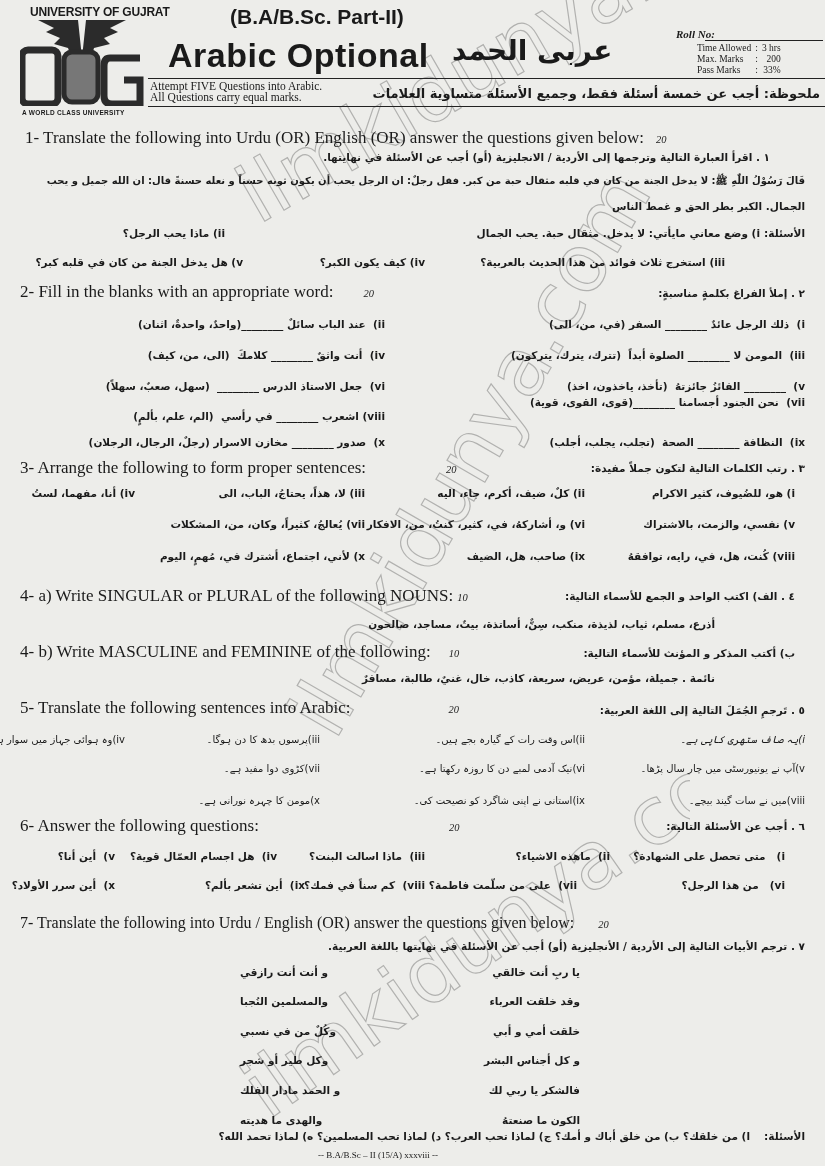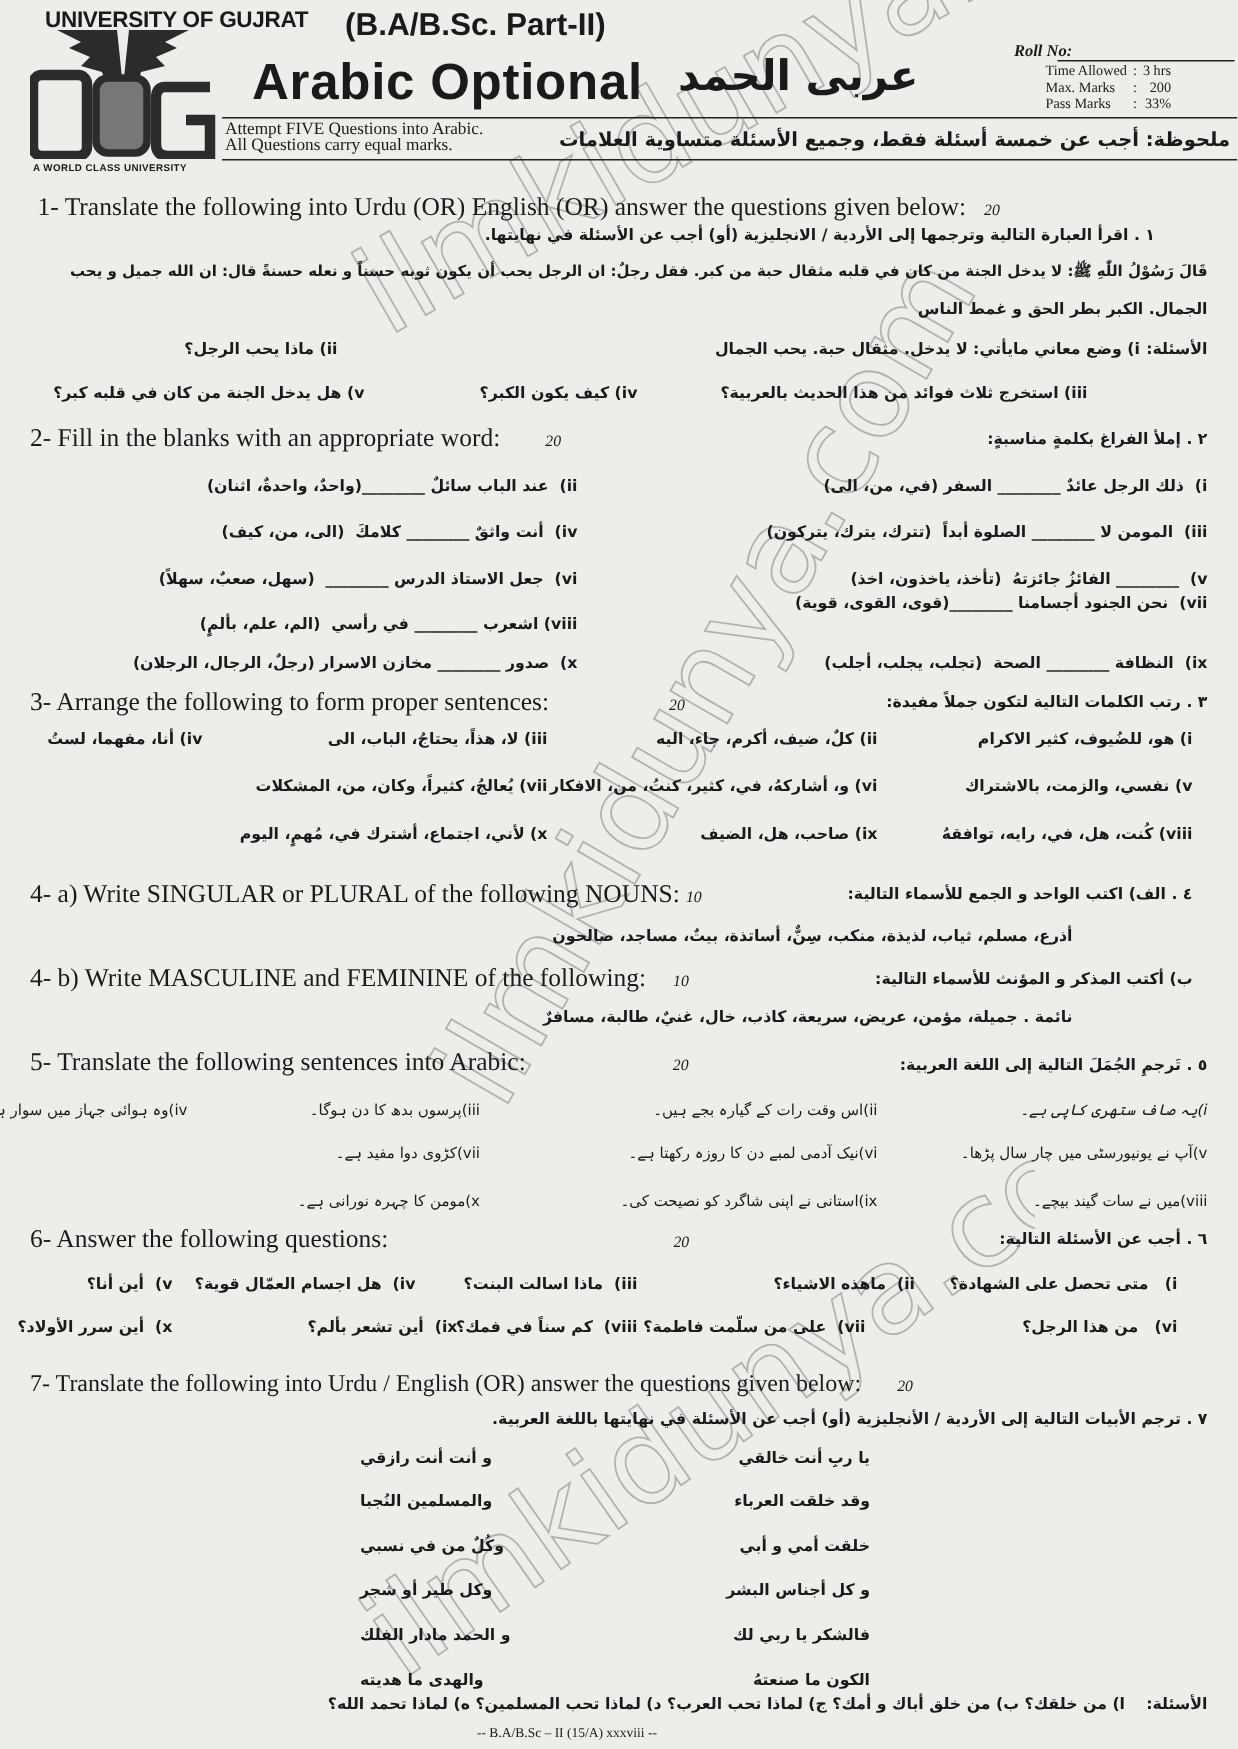--- a/index.html
+++ b/index.html
@@ -3,21 +3,21 @@
 <meta charset="utf-8">
 <style>
   html, body { margin:0; padding:0; }
   body {
     width:825px; height:1166px; overflow:hidden; position:relative;
     background:#ededea;
     font-family:"Liberation Serif", serif; color:#1a1a1a;
   }
   .abs { position:absolute; }
   
-  .uni-name { left:30px; top:5px; font-family:"Liberation Sans",sans-serif; font-weight:bold; font-size:15px; letter-spacing:-0.2px; }
+  .uni-name { left:30px; top:5px; font-family:"Liberation Sans",sans-serif; font-weight:bold; font-size:12px; letter-spacing:-0.2px; }
   .logo { left:20px; top:18px; width:125px; height:88px; }
   .tagline { left:22px; top:109px; font-family:"Liberation Sans",sans-serif; font-weight:bold; font-size:6.5px; letter-spacing:0.3px; }
   .part { left:230px; top:5px; font-family:"Liberation Sans",sans-serif; font-weight:bold; font-size:21px; }
   .title { left:168px; top:36px; font-family:"Liberation Sans",sans-serif; font-weight:900; font-size:34px; letter-spacing:0.5px; }
   .title-ar { left:452px; top:34px; font-family:"DejaVu Sans",sans-serif; font-weight:bold; font-size:28px; direction:rtl; }
   .roll { left:676px; top:28px; font-style:italic; font-weight:bold; font-size:11px; }
   .roll-line { left:705px; top:40px; width:118px; border-top:1px solid #222; }
   .meta { left:695px; top:43px; font-size:9.5px; line-height:11px; }
   .meta td { padding:0 2px; }
   .meta td.v { text-align:right; }

